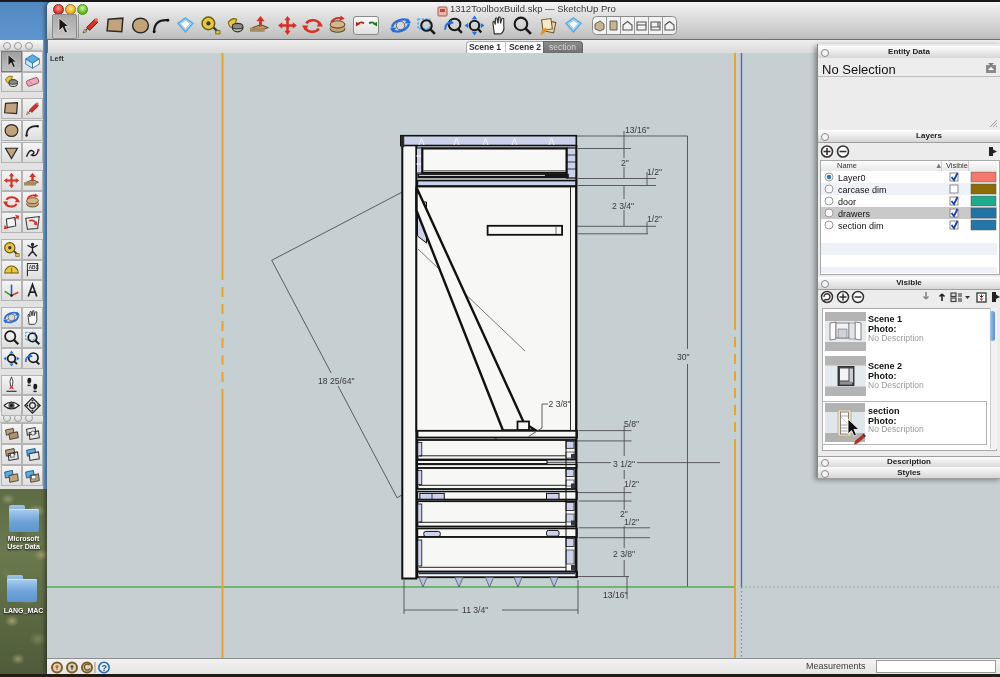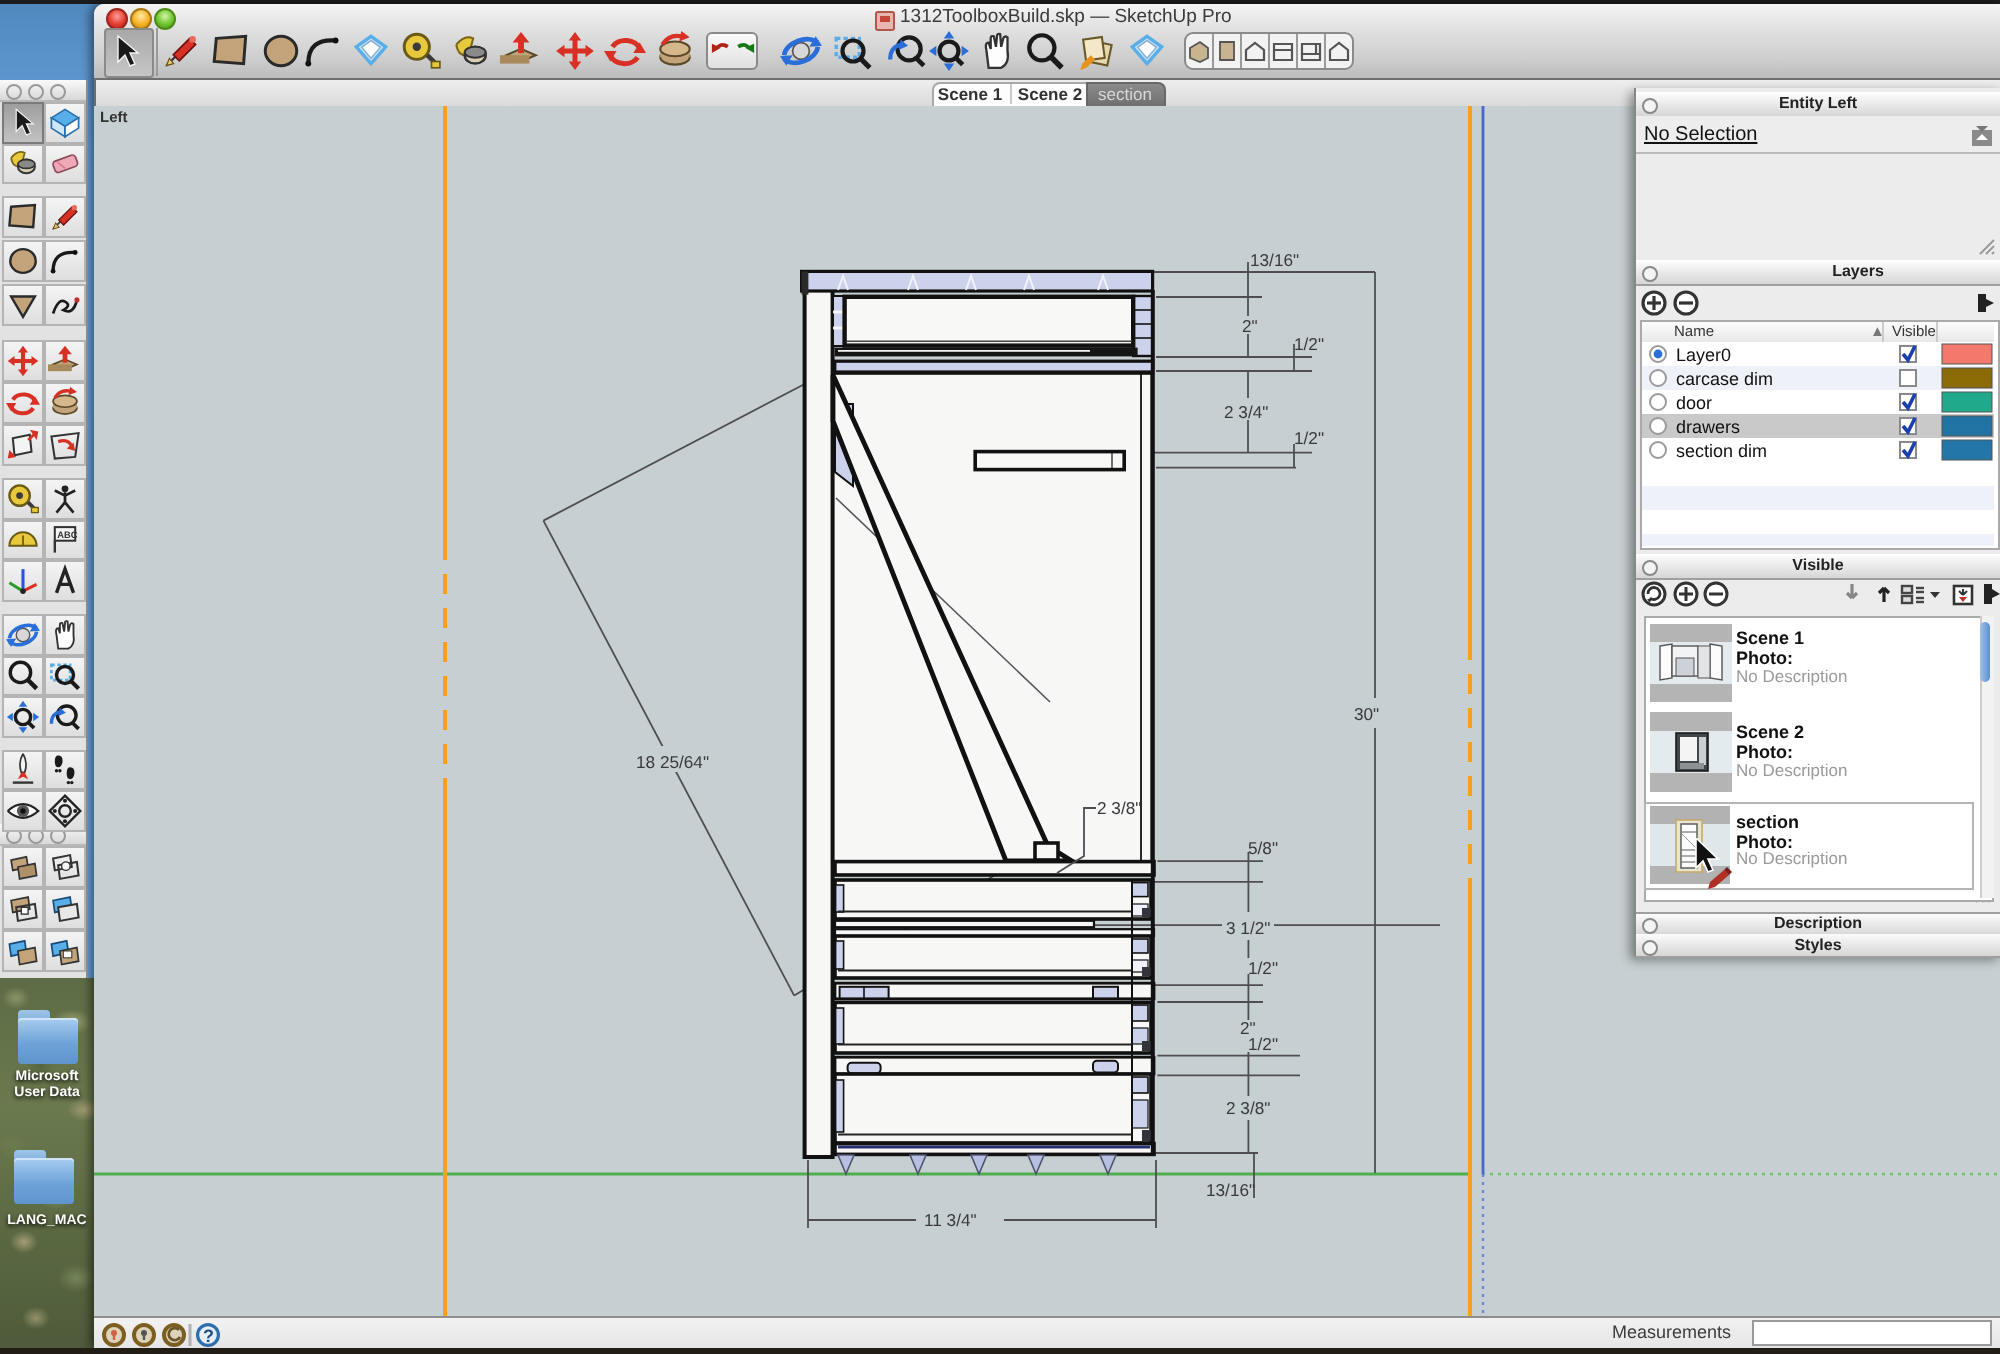--- a/index.html
+++ b/index.html
@@ -253,24 +253,24 @@
       <text x="603" y="598">13/16"</text>
       <text x="677" y="360">30"</text>
       <text x="462" y="613">11 3/4"</text>
       <text x="318" y="384">18 25/64"</text>
     </g>
   </svg>
 
   <div class="abs" id="tray" style="left:817px;top:44px;width:183px;height:434px;background:#ececec;box-shadow:-2px 2px 5px rgba(0,0,0,.4);border-left:1px solid #888;"></div>
 
   <div class="abs" style="left:818px;top:46px;width:182px;height:11px;background:linear-gradient(180deg,#fbfbfb,#d6d6d6);border-top:1px solid #fff;border-bottom:1px solid #9f9f9f;"></div>
-  <div class="abs" style="left:818px;top:46px;width:182px;text-align:center;font-size:8px;font-weight:bold;color:#222;line-height:11px;">Entity Left</div>
+  <div class="abs" style="left:818px;top:46px;width:182px;text-align:center;font-size:8px;font-weight:bold;color:#222;line-height:11px;">Entity Data</div>
   <div class="abs" style="left:821px;top:48.5px;width:6px;height:6px;border-radius:50%;border:1px solid #8a8a8a;background:#f4f4f4;"></div>
   <div class="abs" style="left:818px;top:58px;width:182px;height:18px;background:#ededed;border-bottom:1px solid #bbb;"></div>
-  <div class="abs" style="left:822px;top:62px;font-size:10px;color:#111;text-decoration:underline;">No Selection</div>
+  <div class="abs" style="left:822px;top:62px;font-size:13px;color:#111;">No Selection</div>
   <svg class="abs" style="left:985px;top:61px;" width="12" height="12">
       <rect x="1" y="4" width="10" height="8" fill="#8a8a8a"></rect>
       <path d="M3,2 h6 l-3,3 z" fill="#777"></path>
       <path d="M6,6 l3,3 h-6 z" fill="#fff"></path>
     </svg>
 
   <svg class="abs" style="left:988px;top:118px;" width="10" height="10">
       <g stroke="#9a9a9a" stroke-width="1">
         <line x1="2" y1="9" x2="9" y2="2"></line>
         <line x1="5" y1="9" x2="9" y2="5"></line>

